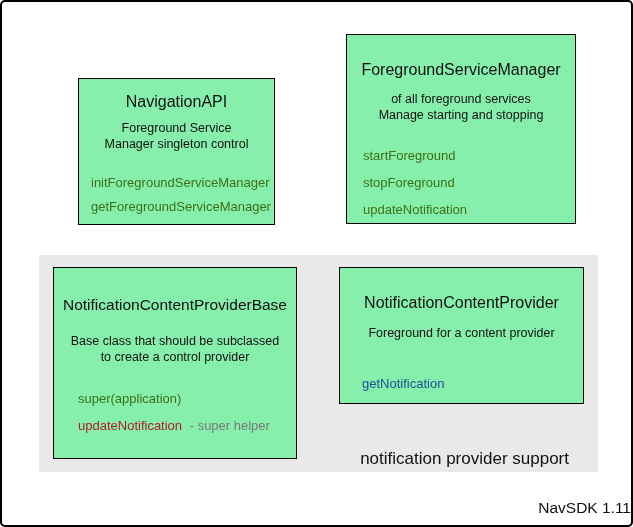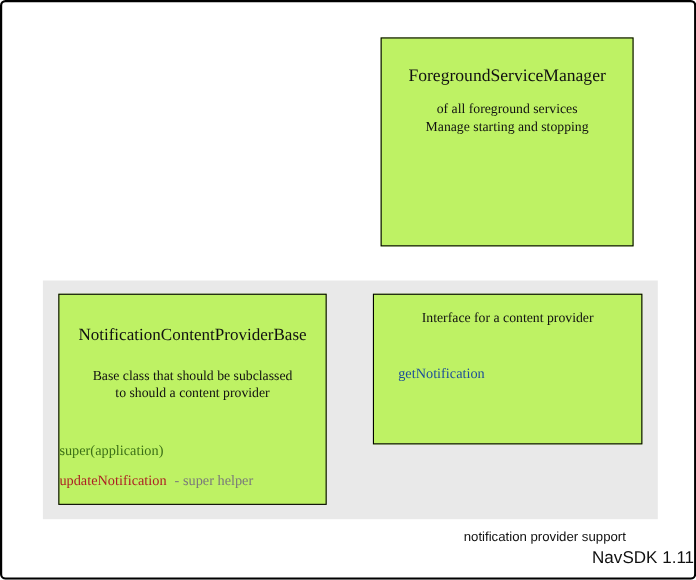--- a/index.html
+++ b/index.html
@@ -19,30 +19,28 @@
   }
   .group-region {
     position: absolute;
     left: 37px; top: 253px;
     width: 559px; height: 217px;
     background: var(--group-bg, #e9e9e9);
   }
   .group-label {
     position: absolute;
     right: 62px; top: 447px;
-    font-size: 12px;
+    font-size: 17px;
     color: var(--text, #111);
     white-space: nowrap;
-    margin-top: 32px;
   }
   .class-box {
     position: absolute;
-    background: #bef264;
+    background: #86efac;
     border: 1px solid var(--box-border, #000);
-    font-family: Liberation Serif, serif;
   }
   .box-nav-api  { left: 76px;  top: 76px;  width: 197px; height: 147px; }
   .box-fsm      { left: 344px; top: 32px;  width: 230px; height: 190px; }
   .box-ncpb     { left: 51px;  top: 265px; width: 244px; height: 192px; }
   .box-ncp      { left: 337px; top: 265px; width: 245px; height: 137px; }
 
   .box-title {
     text-align: center;
     font-size: 16px;
     line-height: 18px;
@@ -64,21 +62,21 @@
   .box-fsm     .box-desc { margin-top: 12px; }
   .box-ncpb    .box-desc { margin-top: 19px; }
   .box-ncp     .box-desc { margin-top: 13px; }
   .desc-line { display: block; }
 
   .methods { font-size: 13px; }
   .box-nav-api .methods { margin-top: 19px; padding-left: 12px; }
   .box-nav-api .method  { line-height: 24px; }
   .box-fsm     .methods { margin-top: 19px; padding-left: 16px; }
   .box-fsm     .method  { line-height: 27px; }
-  .box-ncpb    .methods { margin-top: 31px; }
+  .box-ncpb    .methods { margin-top: 20px; padding-left: 24px; }
   .box-ncpb    .method  { line-height: 27px; }
   .box-ncp     .methods { margin-top: 33px; padding-left: 22px; }
   .box-ncp     .method  { line-height: 20px; }
 
   .m-green { color: var(--method-green, #3c7017); }
   .m-red   { color: var(--method-red, #ad1f23); }
   .m-blue  { color: var(--method-blue, #1d4e99); }
   .m-suffix { color: var(--annotation-gray, #7a7a7a); margin-left: 4px; }
 
   .caption {
@@ -87,51 +85,68 @@
     text-align: right;
     font-size: 15.5px;
     color: var(--text, #111);
   }
 </style>
 </head>
 <body>
 
 <div class="page">
 
+  <div class="class-box box-nav-api">
+    <div class="box-title">NavigationAPI</div>
+    <div class="box-desc">
+      <span class="desc-line">Foreground Service</span>
+      <span class="desc-line">Manager singleton control</span>
+    </div>
+    <div class="methods">
+      <div class="method m-green">initForegroundServiceManager</div>
+      <div class="method m-green">getForegroundServiceManager</div>
+    </div>
+  </div>
 
   <div class="class-box box-fsm">
     <div class="box-title">ForegroundServiceManager</div>
     <div class="box-desc">
       <span class="desc-line">of all foreground services</span>
       <span class="desc-line">Manage starting and stopping</span>
+    </div>
+    <div class="methods">
+      <div class="method m-green">startForeground</div>
+      <div class="method m-green">stopForeground</div>
+      <div class="method m-green">updateNotification</div>
     </div>
   </div>
 
   <div class="group-region"></div>
 
   <div class="class-box box-ncpb">
     <div class="box-title">NotificationContentProviderBase</div>
     <div class="box-desc">
       <span class="desc-line">Base class that should be subclassed</span>
-      <span class="desc-line">to should a content provider</span>
+      <span class="desc-line">to create a control provider</span>
     </div>
     <div class="methods">
       <div class="method">
         <span class="m-green">super(application)</span>
       </div>
       <div class="method">
         <span class="m-red">updateNotification</span>
         <span class="m-suffix">- super helper</span>
       </div>
     </div>
   </div>
 
   <div class="class-box box-ncp">
+    <div class="box-title">NotificationContentProvider</div>
     <div class="box-desc">
-      <span class="desc-line">Interface for a content provider</span>
+      <span class="desc-line">Foreground for a content provider</span>
     </div>
     <div class="methods">
       <div class="method m-blue">getNotification</div>
     </div>
   </div>
 
   <div class="group-label">notification provider support</div>
 
   <div class="caption">NavSDK 1.11</div>
 

